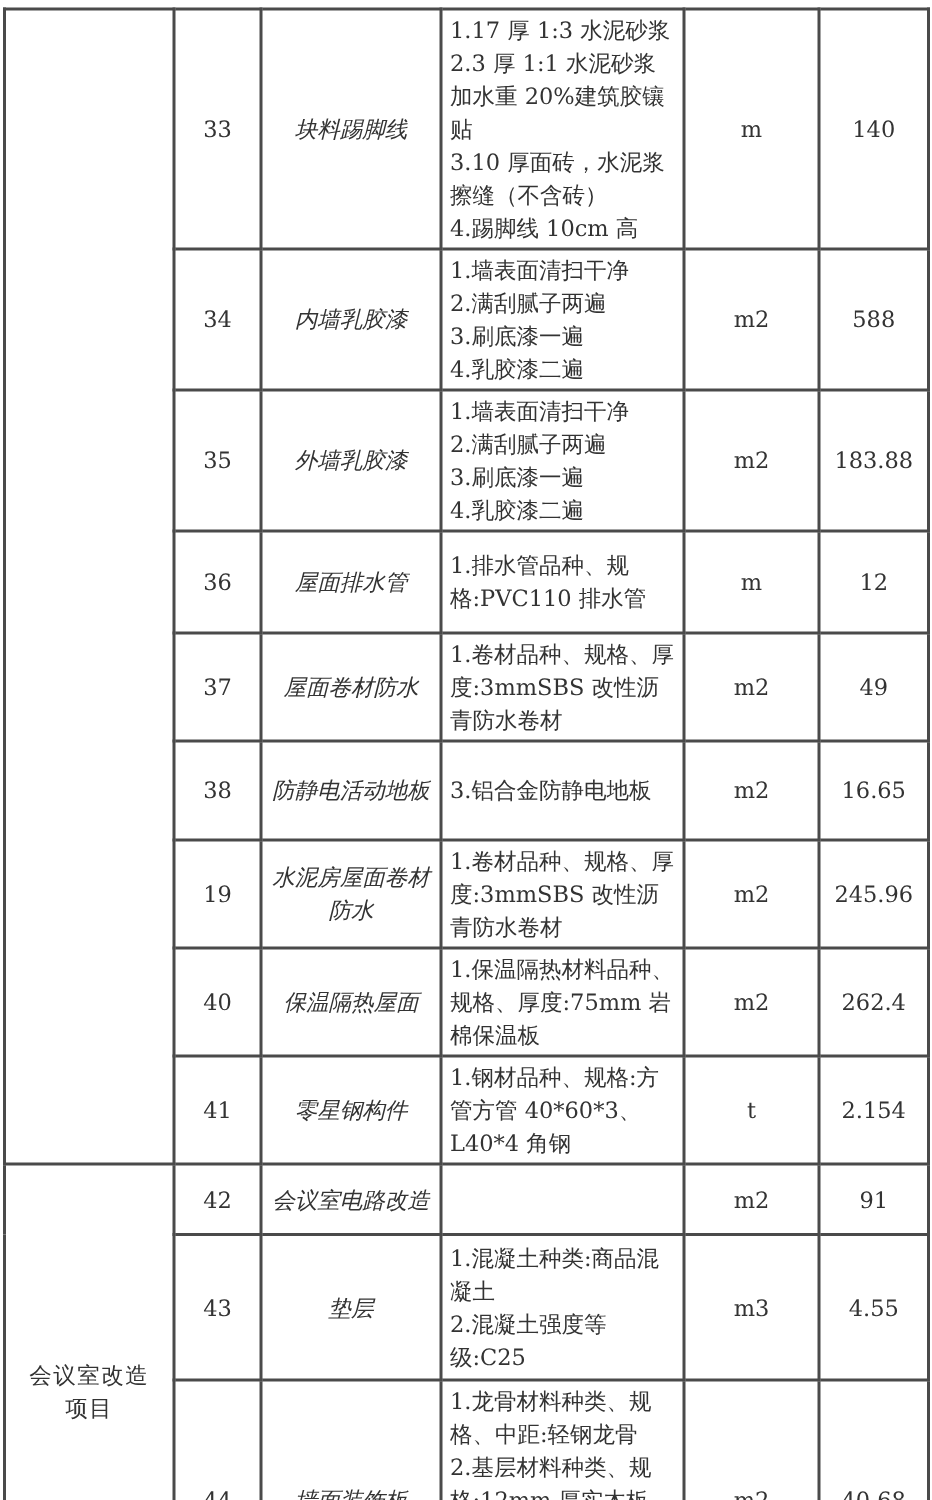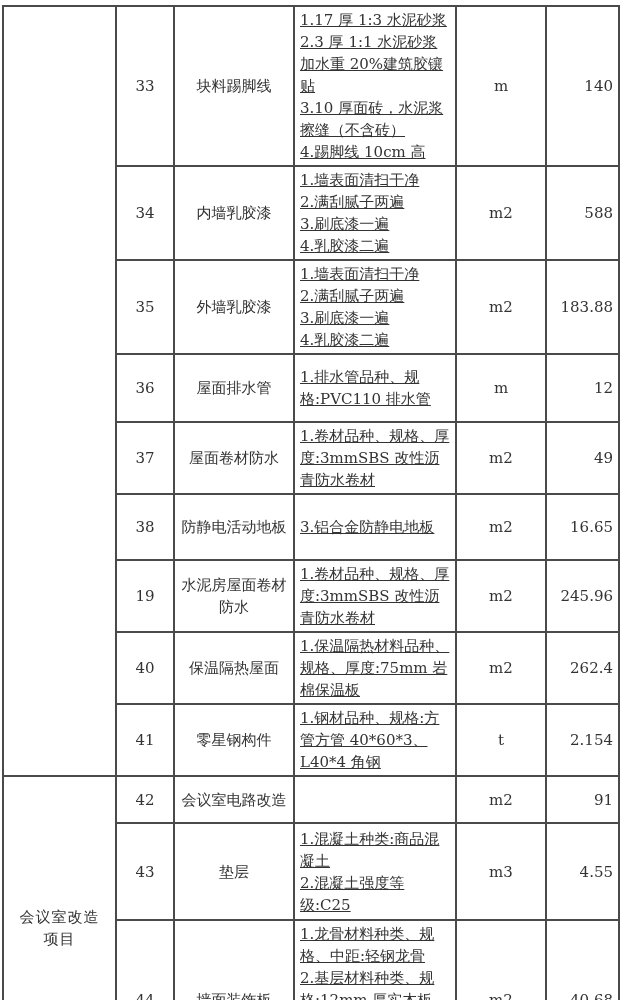--- a/index.html
+++ b/index.html
@@ -33,31 +33,31 @@
   td.group-cell {
     text-align: center;
     white-space: pre-line;
     letter-spacing: 1px;
   }
   td.seq-cell {
     text-align: center;
   }
   td.name-cell {
     text-align: center;
+    font-style: italic;
   }
   td.desc-cell {
     text-align: left;
     white-space: pre-line;
-    text-decoration: underline;
   }
   td.unit-cell {
     text-align: center;
   }
   td.qty-cell {
-    text-align: right;
+    text-align: center;
   }
 </style>
 </head>
 <body>
 
 <div class="page">
   <table class="boq">
     <colgroup>
       <col style="width:113px">
       <col style="width:58px">

